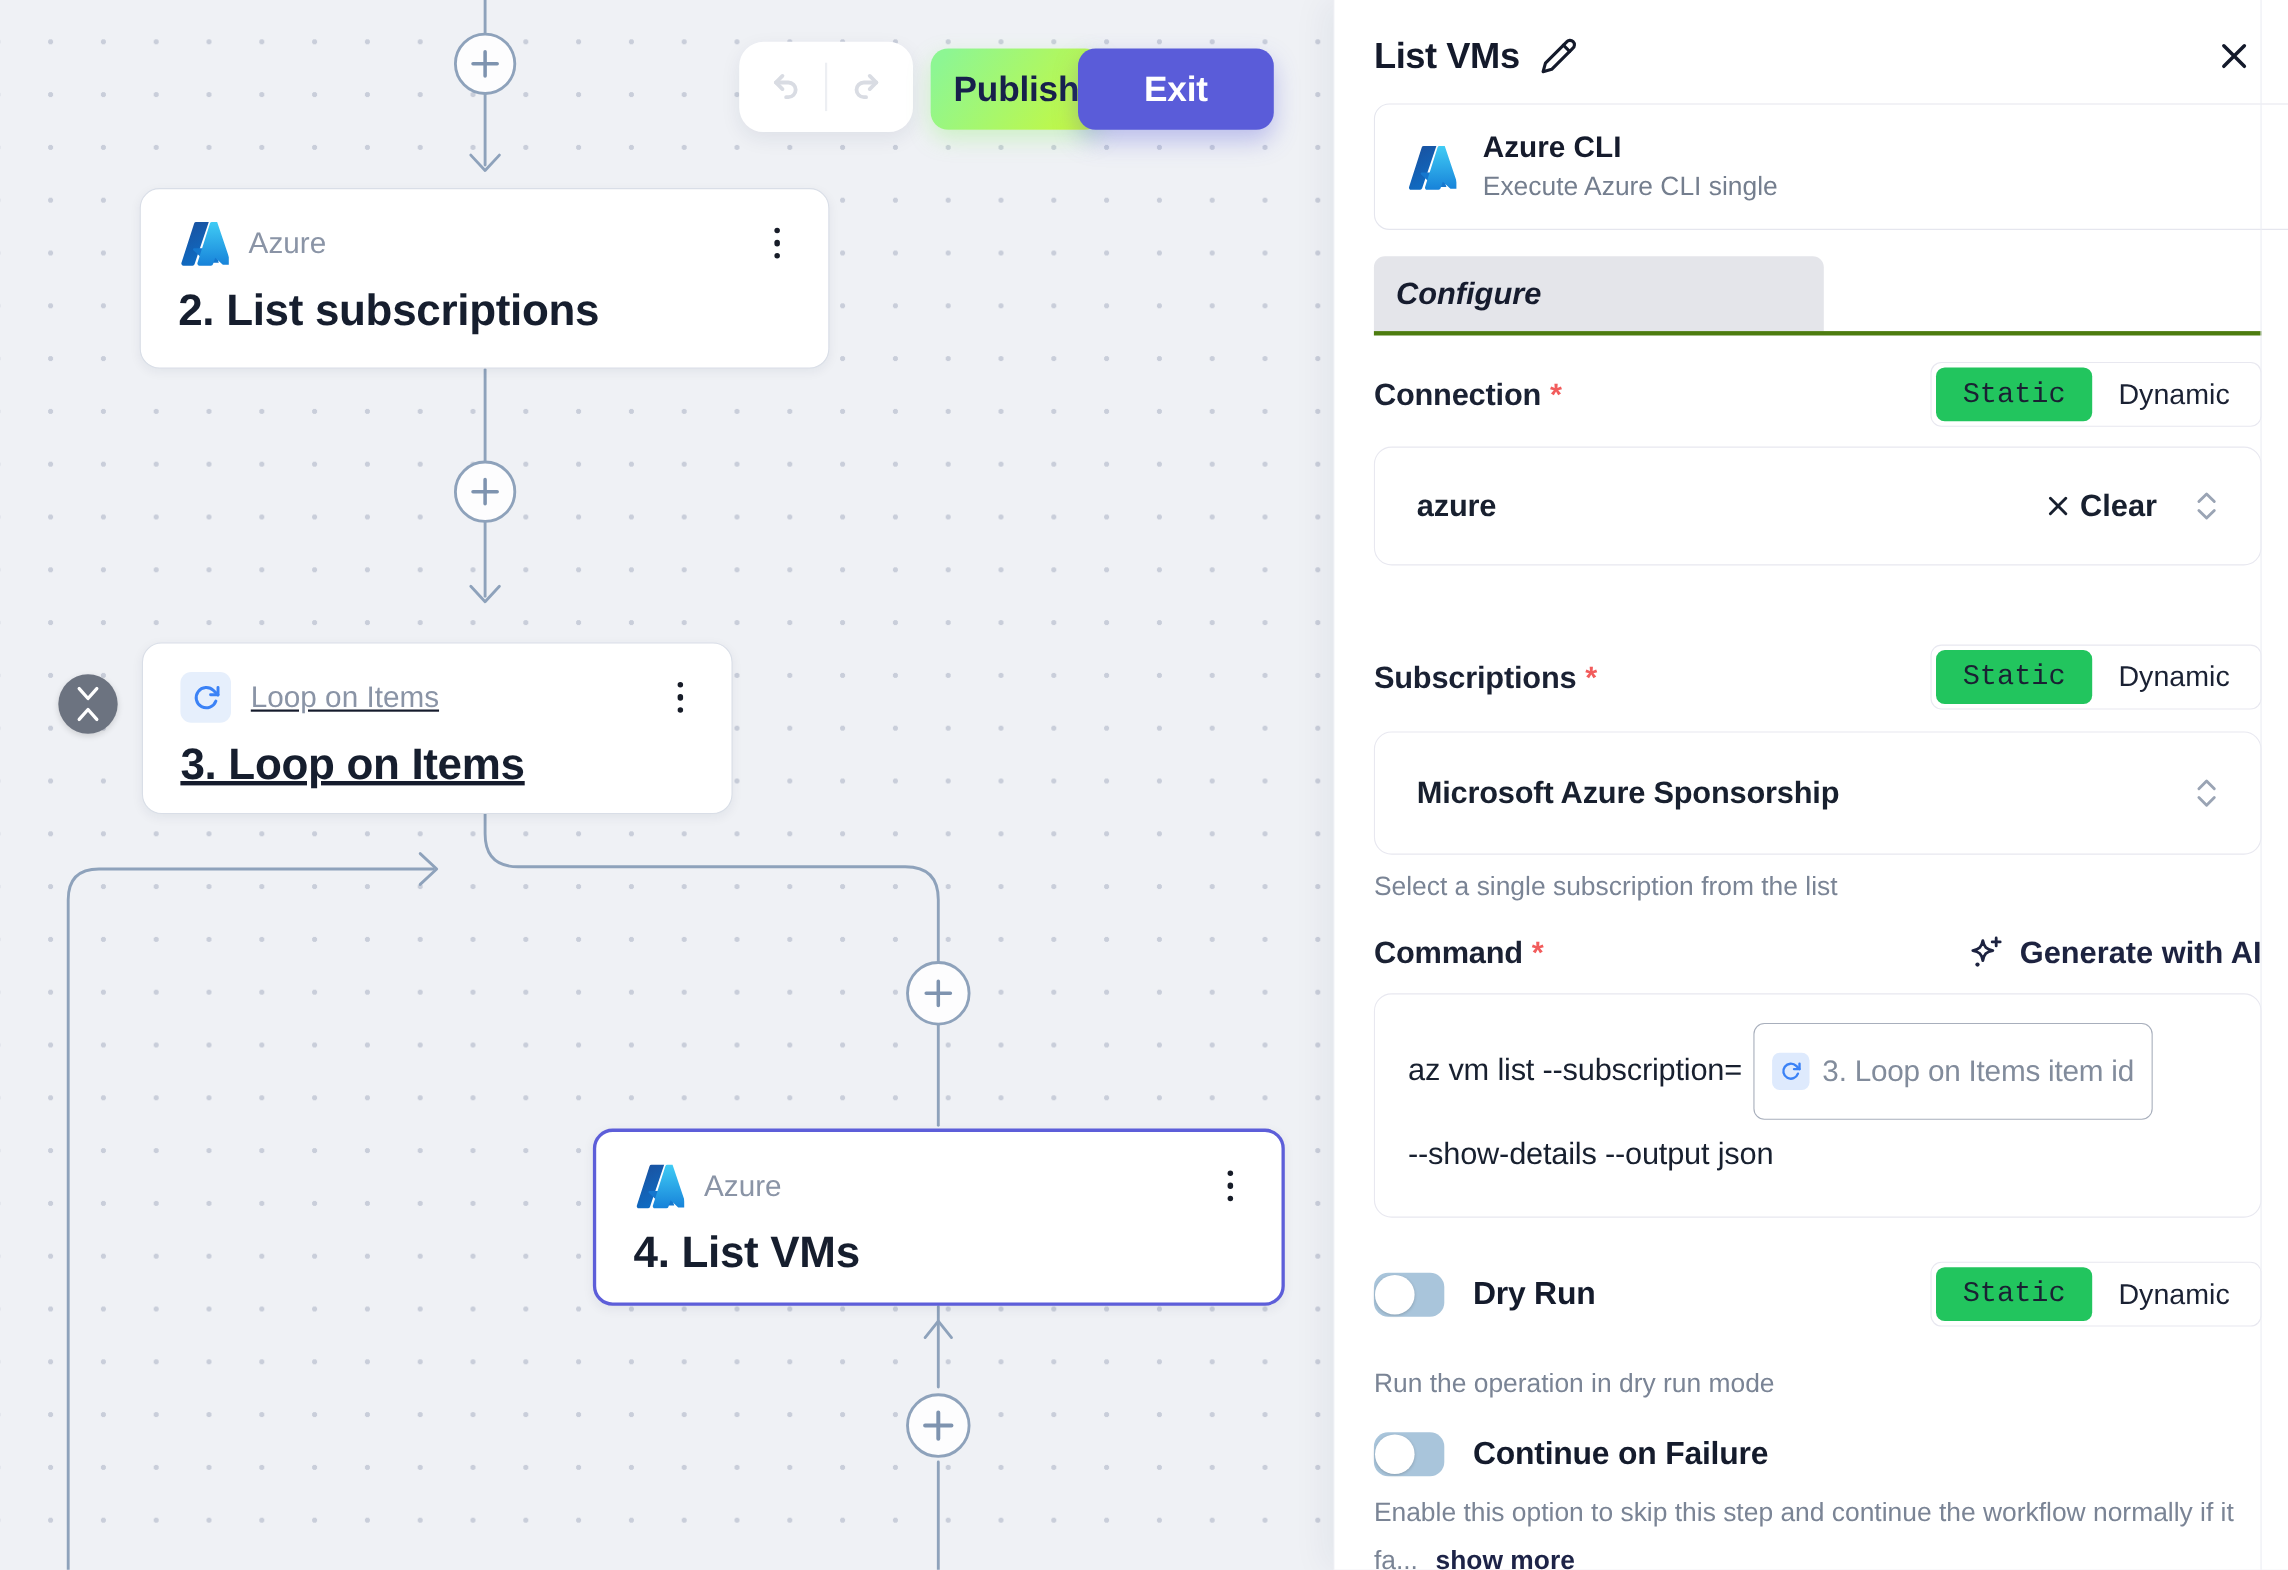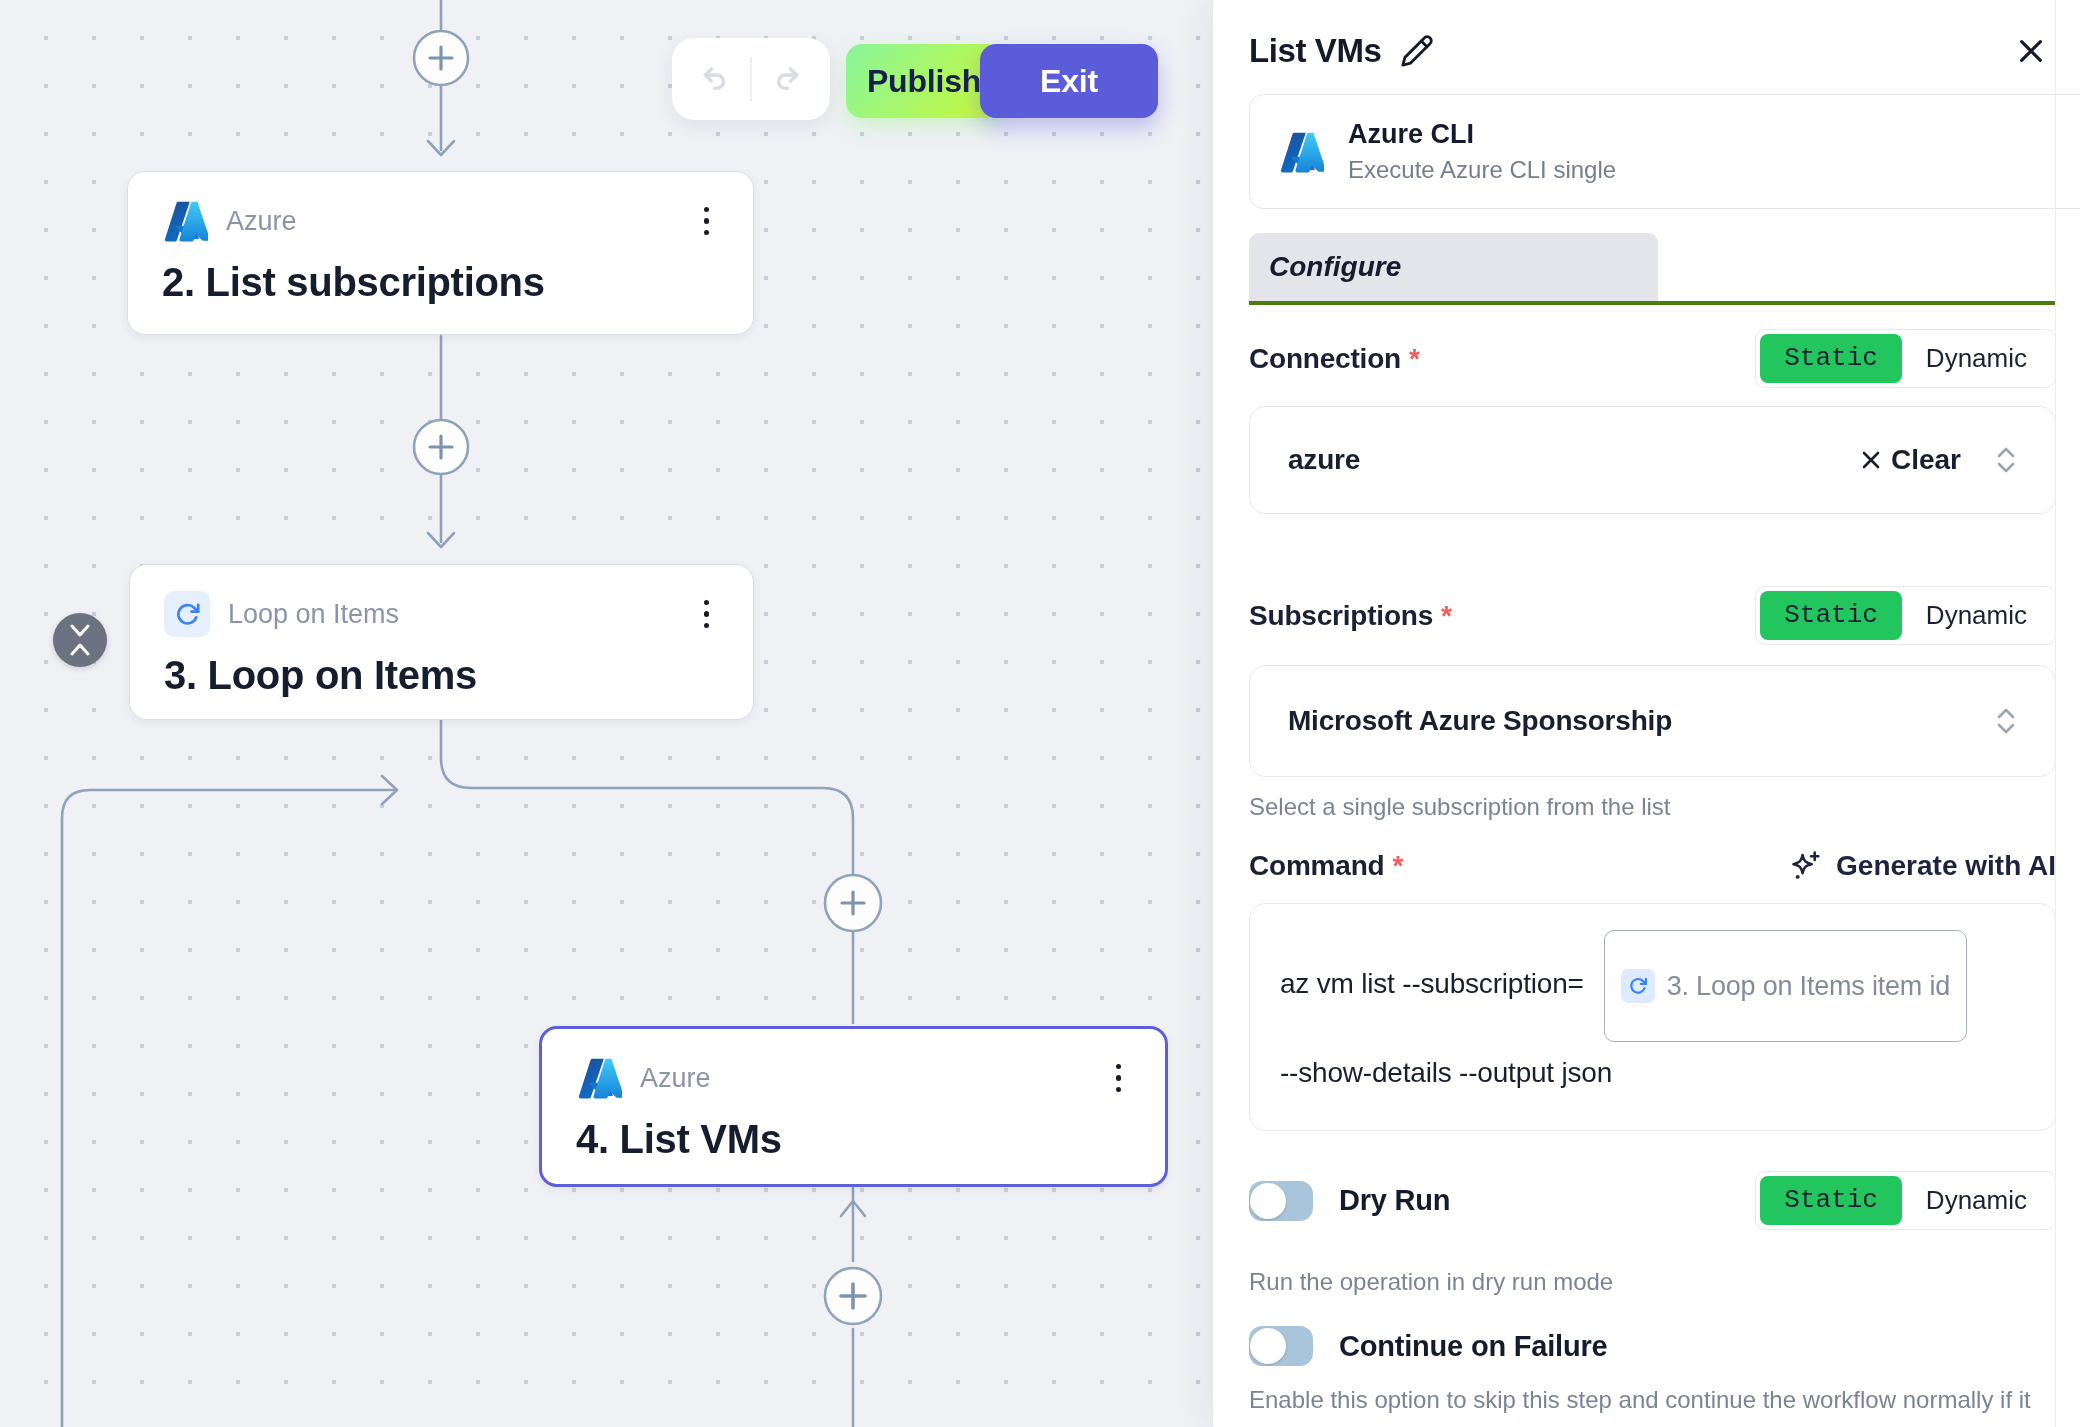--- a/index.html
+++ b/index.html
@@ -95,21 +95,21 @@
   .helper { font-size:24px; color:#7A8495; width:800px; }
 
   .gen-ai { display:flex; align-items:center; gap:14px; font-size:28px; font-weight:600; color:#1D2340; cursor:pointer; }
 
   .cmd-box {
     width:807px; border:1.5px solid #E8E8F0; border-radius:16px; background:#fff;
     padding:26px 30px; font-size:28px; color:#18202F; line-height:62px; letter-spacing:-0.2px;
   }
   .chip {
     display:inline-flex; align-items:center; gap:12px; border:1.8px solid #A8AFBC; border-radius:10px;
-    background:#fff; padding:24px 16px; margin-left:20px; vertical-align:middle; cursor:pointer;
+    background:#fff; padding:12px 16px; margin-left:10px; vertical-align:middle; cursor:pointer;
   }
   .chip .mini-badge { width:34px; height:34px; border-radius:7px; background:#DEEAFD; display:flex; align-items:center; justify-content:center; }
   .chip .mini-badge svg { width:20px; height:20px; }
   .chip .chip-label { font-size:27px; color:#828C9C; white-space:nowrap; }
 
   .toggle-row { display:flex; align-items:center; width:807px; }
   .toggle { width:64px; height:40px; border-radius:13px; background:#A9C5DB; position:relative; cursor:pointer; flex:0 0 auto; }
   .toggle .knob { position:absolute; left:1px; top:2px; width:36px; height:36px; border-radius:50%; background:#fff; box-shadow:0 1px 3px rgba(0,0,0,.2); }
   .toggle-label { font-size:29px; font-weight:bold; color:#141B2C; margin-left:26px; letter-spacing:-0.2px; }
 
@@ -180,21 +180,21 @@
       <span class="node-app">Azure</span>
       <span class="node-kebab">
           <i></i>
           <i></i>
           <i></i>
         </span>
     </div>
     <div class="node-title">2. List subscriptions</div>
   </div>
 
-  <div class="node" style="left:129px; top:564px; width:625px; height:156px;">
+  <div class="node" style="left:129px; top:584px; width:537px; height:156px;text-decoration:underline;">
     <div class="node-head">
       <span class="loop-badge">
         <svg class="stroke-ic" viewBox="0 0 24 24" stroke="#3B82F6" stroke-width="2.4">
           <polyline points="21.5 3.5 21.5 9.5 15.5 9.5"></polyline>
           <path d="M19.8 14.5a8.2 8.2 0 1 1-1.9-8.5l3.6 3.5"></path>
         </svg>
       </span>
       <span class="node-app">Loop on Items</span>
       <span class="node-kebab">
           <i></i>

